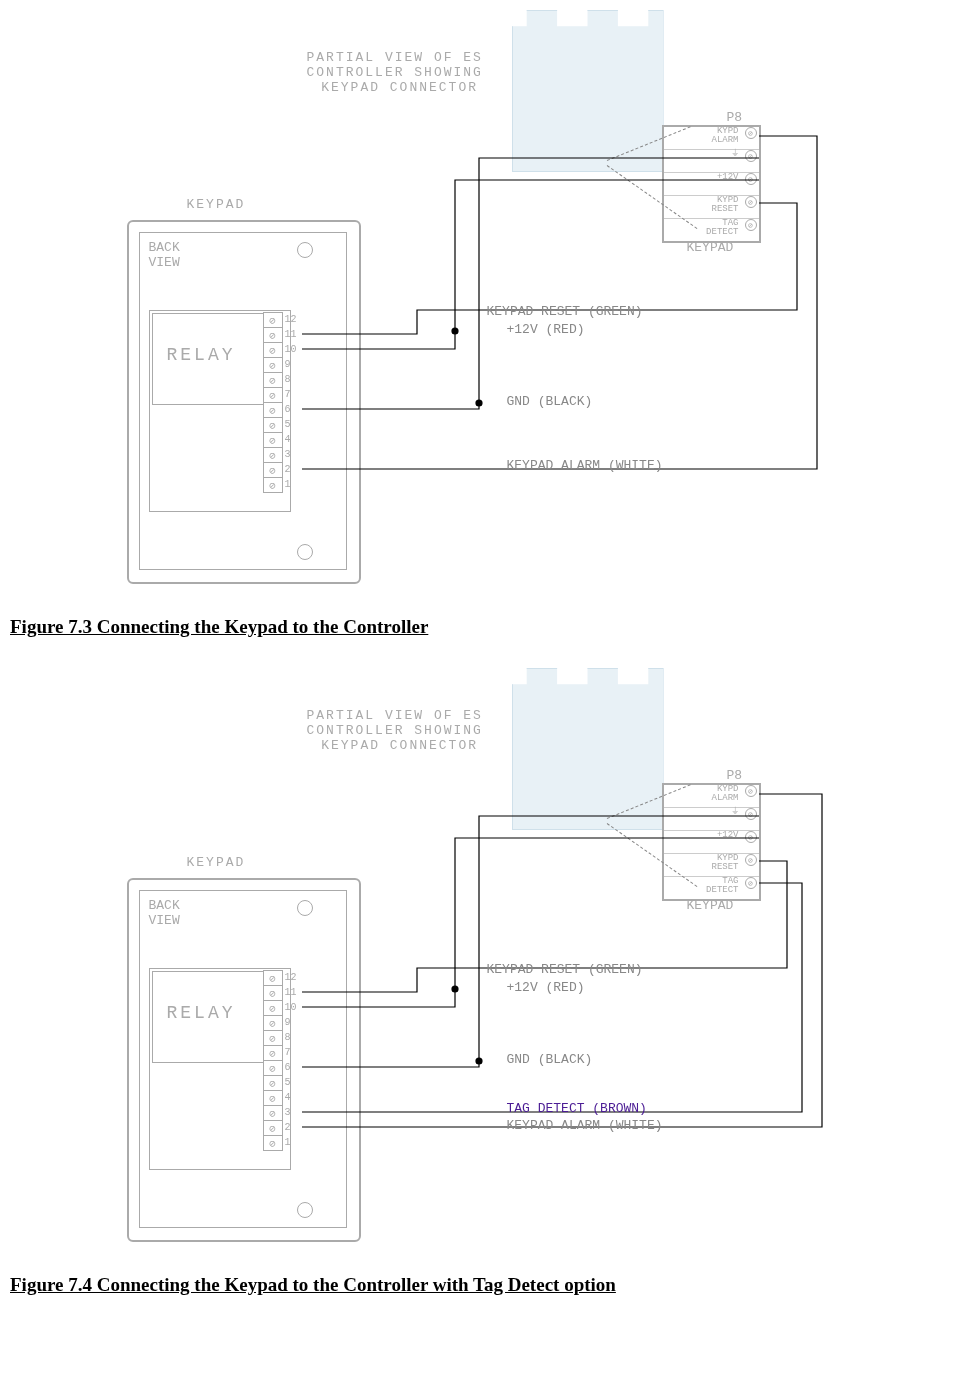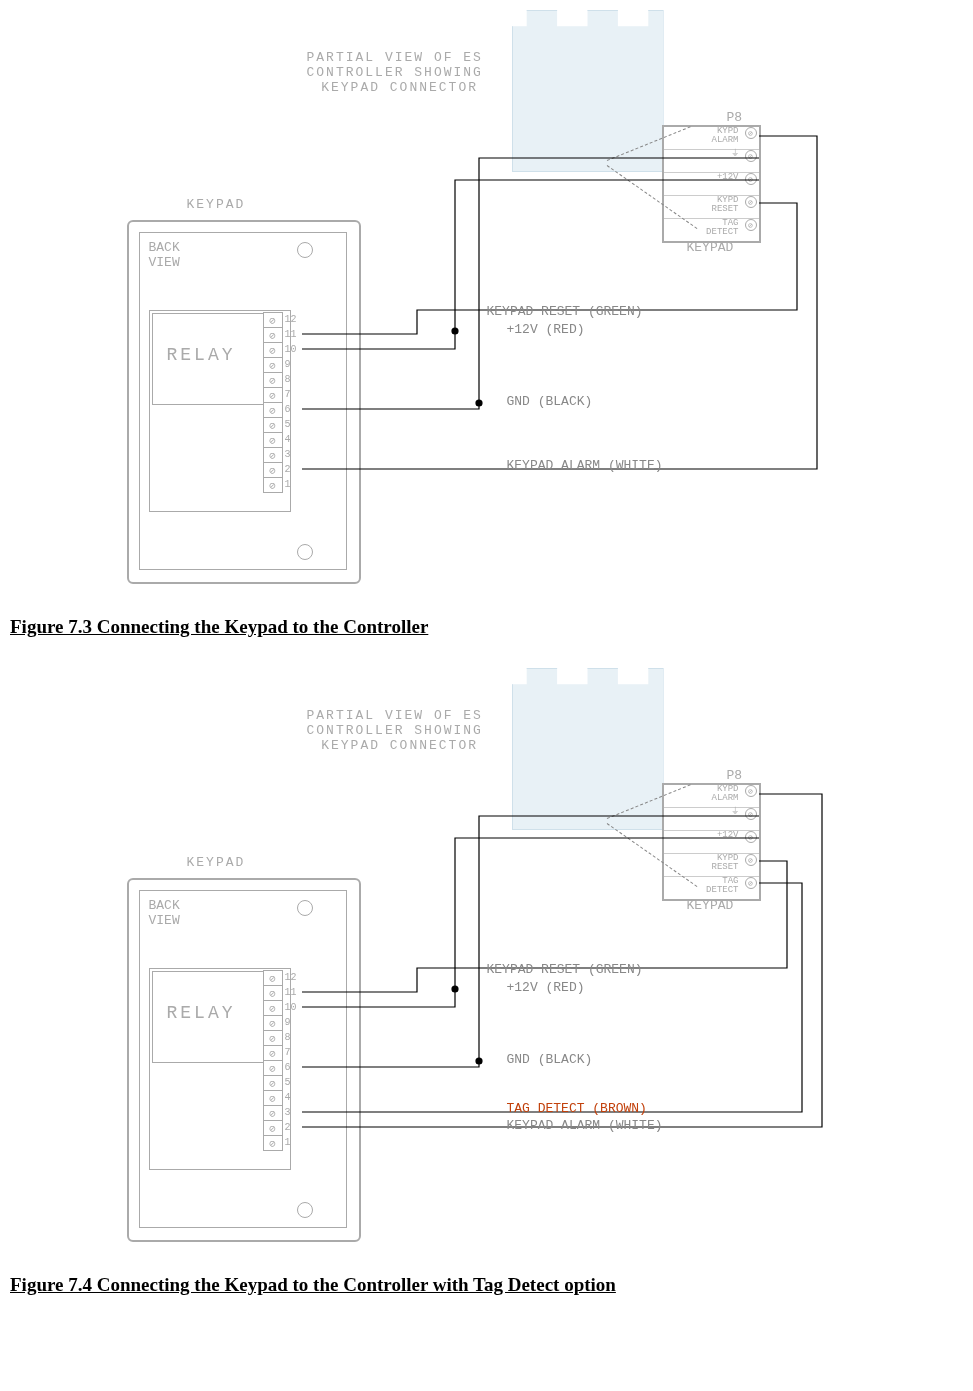--- a/index.html
+++ b/index.html
@@ -312,18 +312,18 @@
 
           <path d="M195 459 H715 V126 H652"></path>
           <circle cx="348" cy="321" r="3" fill="#000"></circle>
           <circle cx="372" cy="393" r="3" fill="#000"></circle>
         </g>
       </svg>
 
       <div class="txt" style="left:380px;top:294px;color:#888;">KEYPAD RESET (GREEN)</div>
       <div class="txt" style="left:400px;top:312px;color:#888;">+12V (RED)</div>
       <div class="txt" style="left:400px;top:384px;color:#888;">GND (BLACK)</div>
-      <div class="txt" style="left:400px;top:433px;color:#c2410c;">TAG DETECT (BROWN)</div>
+      <div class="txt" style="left:400px;top:433px;color:#4c1d95;">TAG DETECT (BROWN)</div>
       <div class="txt" style="left:400px;top:450px;color:#888;">KEYPAD ALARM (WHITE)</div>
     </div>
   </div>
   <div class="caption">Figure 7.4 Connecting the Keypad to the Controller with Tag Detect option</div>
 </div>
 
 </body></html>

